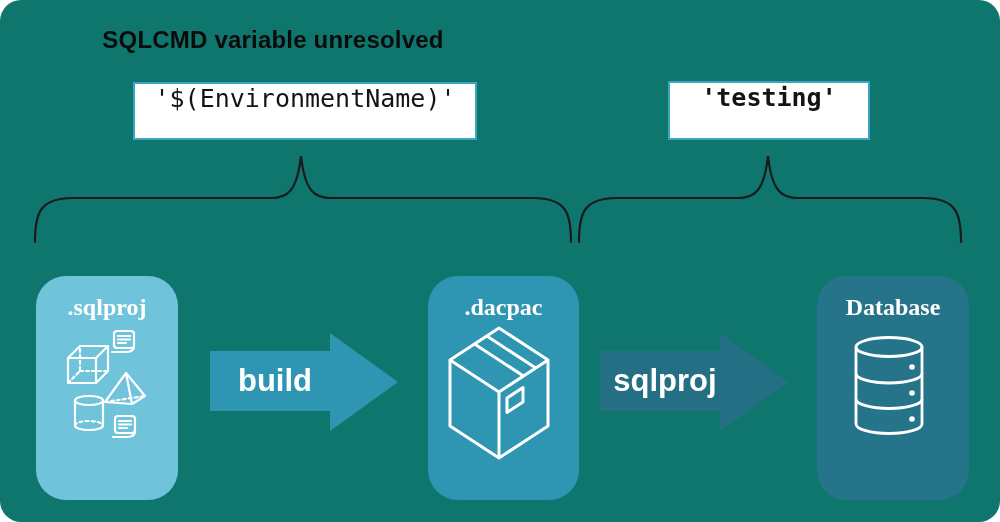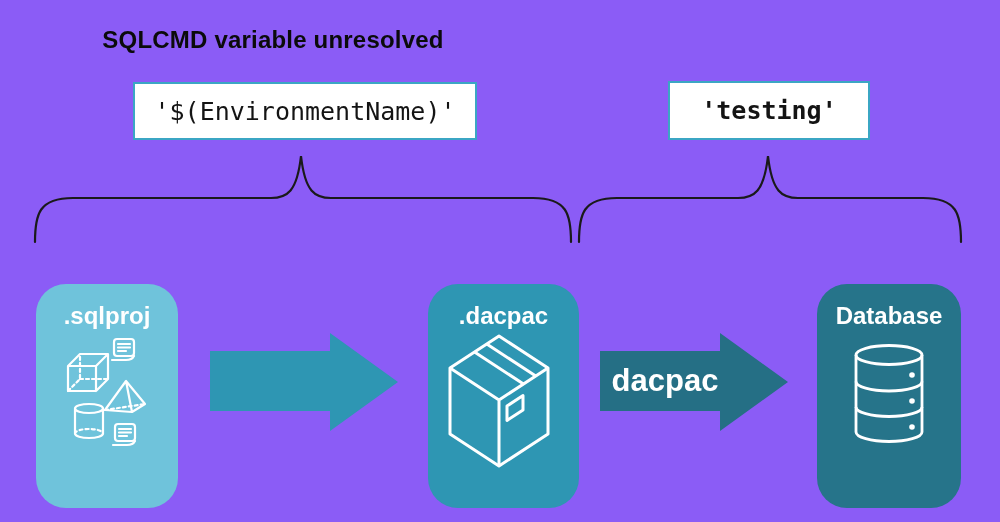--- a/index.html
+++ b/index.html
@@ -1,40 +1,40 @@
 <!DOCTYPE html>
 <html><head>
 <meta charset="utf-8">
 <style>
   html,body { margin:0; padding:0; background:#ffffff; }
   .stage {
-    position:relative; width:1000px; height:522px; background:#8b5cf6;
-    font-family:"Liberation Sans", sans-serif; overflow:hidden;
+    position:relative; width:1000px; height:522px; background:#0f766e;
+    font-family:"Liberation Sans", sans-serif; overflow:hidden;border-radius:21px;
   }
   .heading {
     position:absolute; top:26px; font-size:24px; font-weight:bold;
     color:#0b0b0b; text-align:center; letter-spacing:0.2px; white-space:nowrap;
   }
   .h-left  { left:83px;  width:380px; }
   .h-right { left:654px; width:230px; }
 
   .codebox {
     position:absolute; background:#ffffff; border:2px solid #3BA6C4;
-    display:flex; align-items:center; justify-content:center; box-sizing:border-box;
+    display:flex; justify-content:center; box-sizing:border-box;
   }
   .cb-left  { left:133px; top:82px; width:344px; height:58px; }
   .cb-right { left:668px; top:81px; width:202px; height:59px; }
   .code { font-family:"DejaVu Sans Mono", monospace; font-size:25px; color:#141414; white-space:nowrap; }
 
   .brace { position:absolute; }
   .brace path { fill:none; stroke:#1a1a1a; stroke-width:2.2; stroke-linecap:round; }
   .brace-left  { left:33px;  top:148px; width:540px; height:96px; }
   .brace-right { left:577px; top:148px; width:386px; height:96px; }
 
-  .node { position:absolute; top:284px; width:144px; height:224px; border-radius:30px; }
+  .node { position:absolute; top:276px; width:144px; height:224px; border-radius:30px;font-family:Liberation Serif, serif; }
   .node-sqlproj  { left:36px; width:142px; background:#6FC3DB; }
   .node-dacpac   { left:428px; background:#2E96B3;padding-left:7px; }
   .node-database { left:817px; background:#26748A; }
   .node-label {
     position:absolute; top:18px; left:0; right:0; text-align:center;
     color:#ffffff; font-size:24px; font-weight:bold;
   }
   .node svg { position:absolute; }
   .icons-sqlproj { left:0; top:0; width:142px; height:224px; }
   .st { stroke:#ffffff; fill:none; stroke-width:2.2; stroke-linejoin:round; stroke-linecap:round; }
@@ -106,37 +106,38 @@
         <rect class="st" x="79" y="140" width="20" height="17" rx="3"></rect>
         <path class="st" d="M83,145 h12 M83,148.5 h12 M83,152 h8"></path>
         <path class="st" d="M77,161 h14 q6,0 8,-4"></path>
       </g>
     </svg>
   </div>
 
   <svg class="arrow arrow-build" viewBox="0 0 190 100">
     <polygon points="0,18 120,18 120,0 188,49 120,98 120,78 0,78" style="fill: rgb(46, 150, 179);"></polygon>
   </svg>
+  <div class="arrow-label al-build">build</div>
 
   <div class="node node-dacpac" style="background-color: rgb(46, 150, 179);">
     <div class="node-label">.dacpac</div>
     <svg class="icon-package" viewBox="0 0 104 135">
       <path d="M52,3 L101,35 L101,101 L52,133 L3,101 L3,35 Z"></path>
       <path d="M3,35 L52,67 L101,35 M52,67 L52,133"></path>
       <path d="M27.5,19 L76.5,51 M39.75,11 L88.75,43"></path>
       <path d="M60,73 L76,62.6 L76,77 L60,87.4 Z"></path>
     </svg>
   </div>
 
   <svg class="arrow arrow-deploy" viewBox="0 0 190 100">
     <polygon points="0,18 120,18 120,0 188,49 120,98 120,78 0,78" style="fill: rgb(37, 111, 133);"></polygon>
   </svg>
-  <div class="arrow-label al-deploy">dacpac</div>
+  <div class="arrow-label al-deploy">sqlproj</div>
 
-  <div class="node node-database" style="background-color: rgb(38, 116, 138);">
+  <div class="node node-database" style="background-color: rgb(38, 116, 138); padding-left: 8px;">
     <div class="node-label">Database</div>
     <svg class="icon-database" viewBox="0 0 74 100">
       <ellipse class="dbst" cx="37" cy="11" rx="33" ry="9.5"></ellipse>
       <path class="dbst" d="M4,11 V88 M70,11 V88"></path>
       <path class="dbst" d="M4,88 A33,9.5 0 0 0 70,88"></path>
       <path class="dbst" d="M4,37.5 A33,9.5 0 0 0 70,37.5"></path>
       <path class="dbst" d="M4,63 A33,9.5 0 0 0 70,63"></path>
       <circle class="dot" cx="60" cy="31" r="2.8"></circle>
       <circle class="dot" cx="60" cy="57" r="2.8"></circle>
       <circle class="dot" cx="60" cy="83" r="2.8"></circle>

